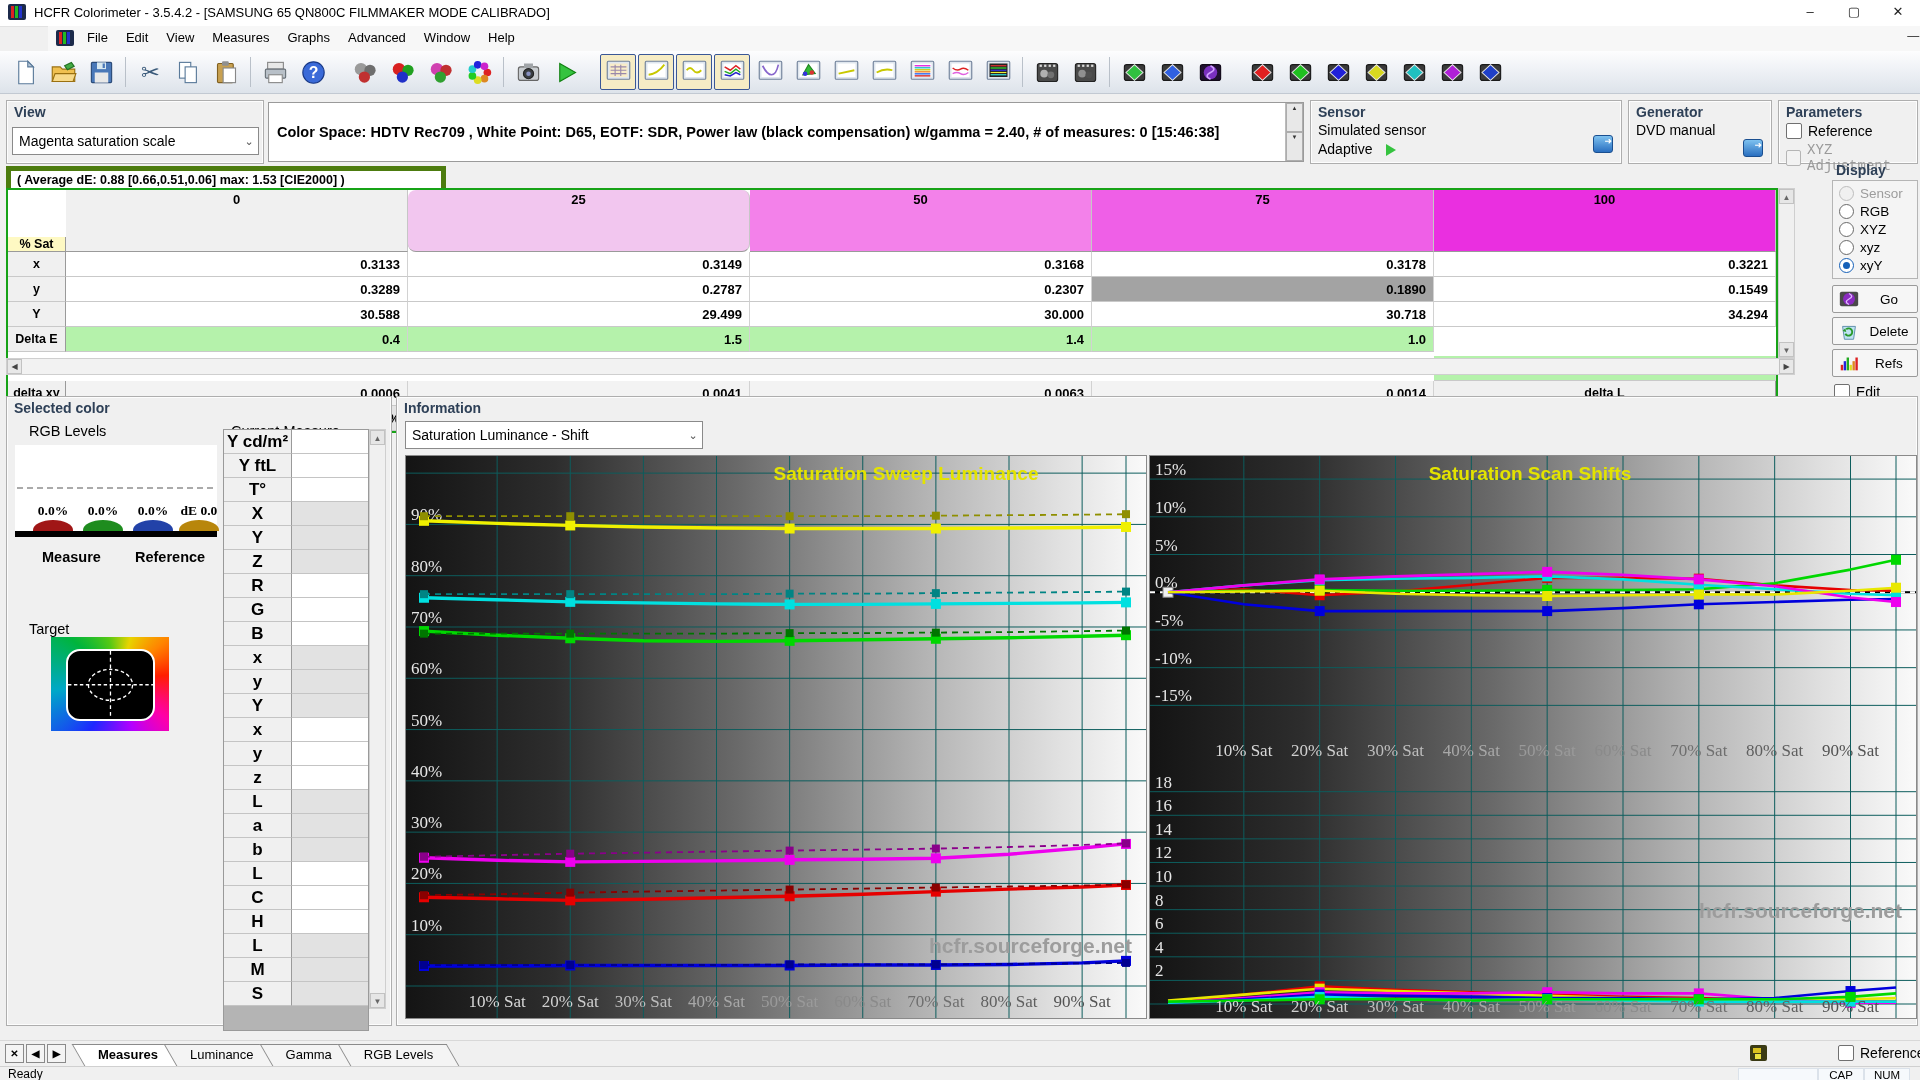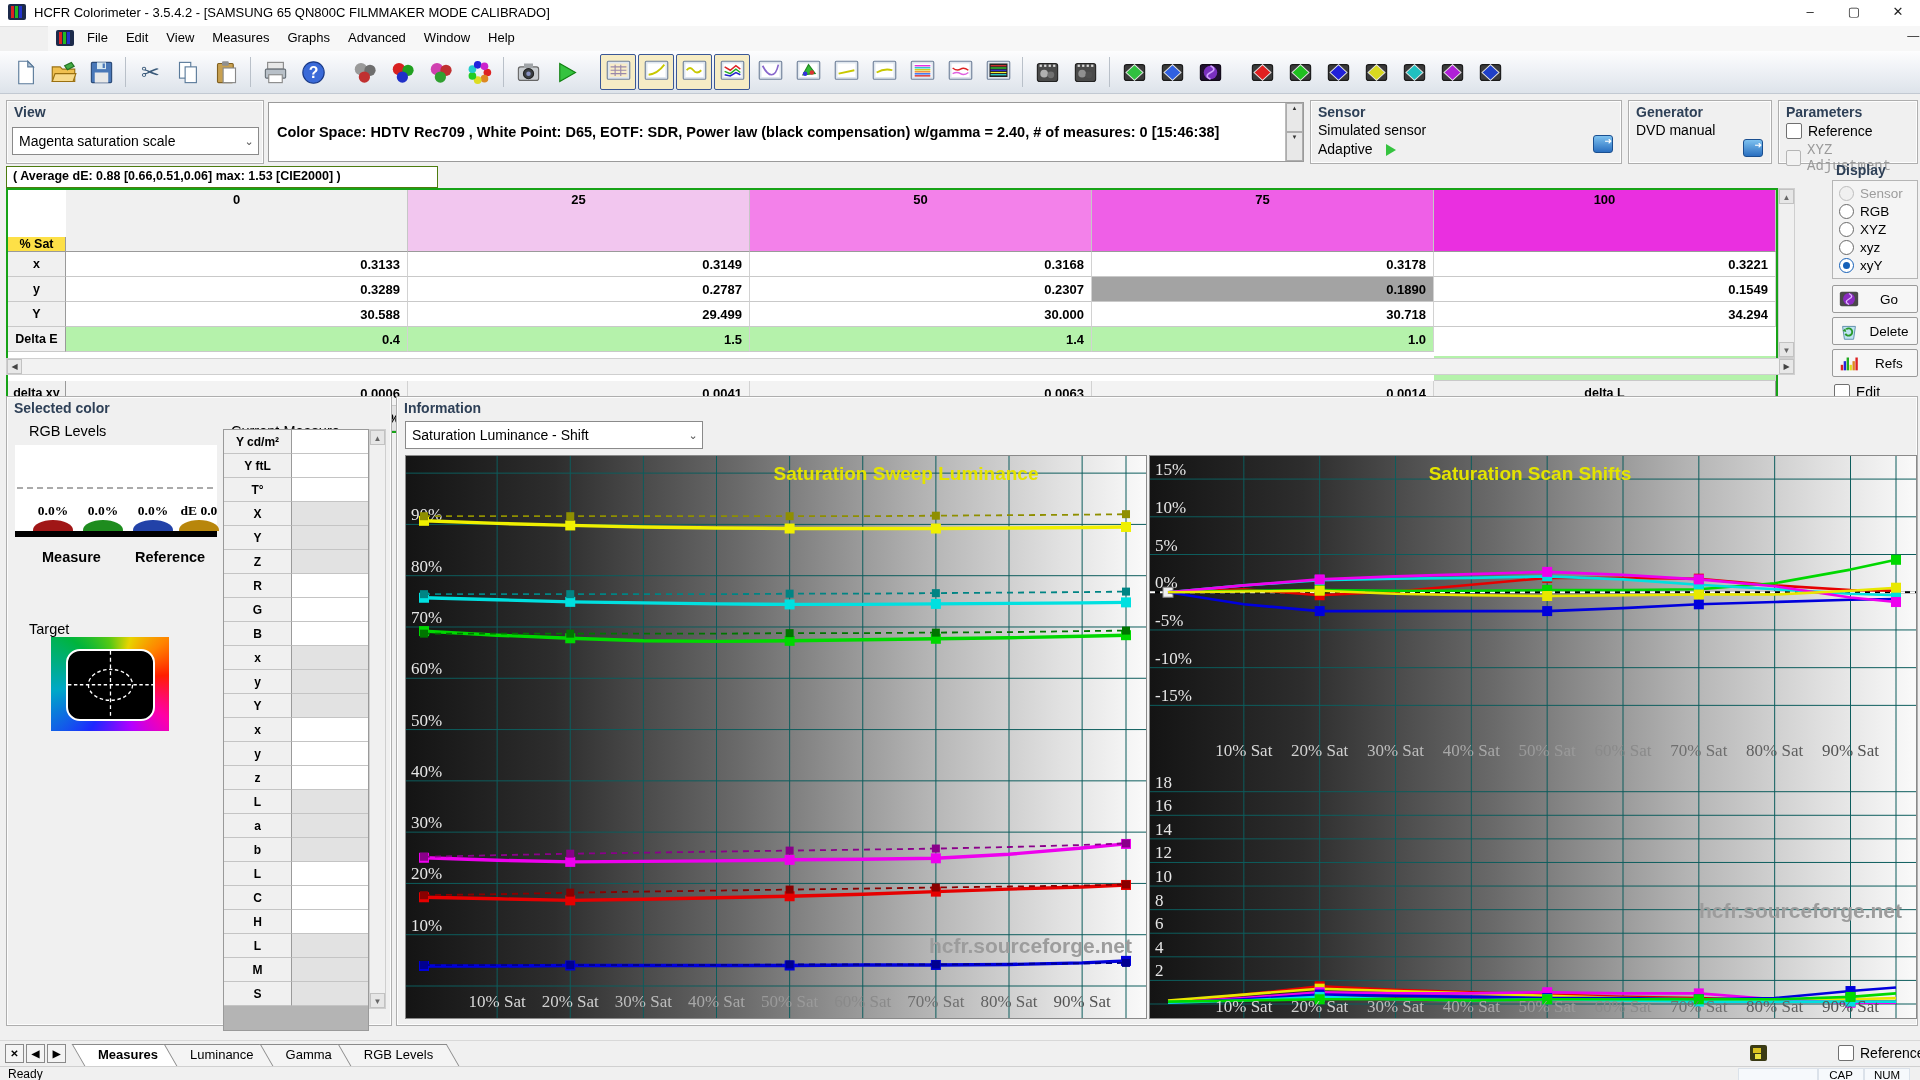--- a/index.html
+++ b/index.html
@@ -42,21 +42,21 @@
   .spin{width:17px;height:100%;display:flex;flex-direction:column;border-left:1px solid #bbb;}
   .spin div{flex:1;border:1px solid #adadad;background:#e8e8e8;font-size:6px;line-height:9px;text-align:center;color:#333;}
   .play-tri{display:inline-block;width:0;height:0;border-left:10px solid #35c33f;border-top:6px solid transparent;border-bottom:6px solid transparent;margin-left:14px;vertical-align:middle;}
   .miniicon{position:absolute;width:18px;height:16px;background:linear-gradient(#7ec2f0,#2a6fc0);border-radius:3px;border:1px solid #1a4f90;}
   .miniicon::after{content:"➜";position:absolute;right:0px;top:0px;font-size:9px;color:#fff;}
   .chk{display:flex;align-items:center;gap:6px;font-size:14px;}
   .chk .box{width:14px;height:14px;background:#fff;border:1px solid #707070;border-radius:2px;}
   .chk.disabled{color:#9a9a9a;font-family:Liberation Mono, monospace;}
   .chk.disabled .box{border-color:#b5b5b5;background:#f2f2f2;}
   
-  #avgcap{background:#fff;border:1px solid #4d7c0f;font-size:12.5px;font-weight:bold;padding:2px 6px;white-space:nowrap;}
+  #avgcap{background:#fff;border:5px solid #4d7c0f;font-size:12.5px;font-weight:bold;padding:2px 6px;white-space:nowrap;}
   #mtable{border:2px solid #17a317;display:grid;grid-template-columns:58px repeat(5,1fr);background:#fff;}
   #mtable .hc{border-right:1px solid #c6c6c6;border-bottom:1px solid #9a9a9a;font-weight:bold;text-align:center;padding:2px 0;font-size:13px;}
   #mtable .rl{background:#f0f0f0;border-right:1px solid #9a9a9a;border-bottom:1px solid #c9c9c9;font-weight:bold;text-align:center;font-size:12.5px;display:flex;align-items:center;justify-content:center;}
   #mtable .vc{border-right:1px solid #d2d2d2;border-bottom:1px solid #c9c9c9;text-align:right;padding:0 7px;font-size:13px;font-weight:600;display:flex;align-items:center;justify-content:flex-end;}
   .sbar{background:#f2f2f2;border:1px solid #cfcfcf;display:flex;align-items:center;}
   .sbar .arr{width:15px;height:100%;background:#e8e8e8;border:1px solid #c2c2c2;font-size:8px;line-height:13px;text-align:center;color:#444;box-sizing:border-box;}
   .sbar .track{flex:1;}
   
   #radios{display:flex;flex-direction:column;gap:3px;padding:5px 6px;border:1px solid #b5b5b5;background:#f4f4f4;}
   .radio{display:flex;align-items:center;gap:6px;font-size:13.5px;}
@@ -71,21 +71,21 @@
   
   #rgbchart{background:#fff;}
   .dashline{border-top:2px dashed #aaa;}
   .mound{position:absolute;bottom:6px;width:40px;height:11px;border-radius:55% 55% 0 0/100% 100% 0 0;}
   .moundlab{position:absolute;bottom:18px;width:52px;text-align:center;font-family:"Liberation Serif",serif;font-weight:bold;font-size:13.5px;}
   #baseline{position:absolute;left:0;bottom:0;width:100%;height:6px;background:#000;}
   .axislab{font-weight:bold;font-size:14.5px;}
   #gamut{background:conic-gradient(from 15deg at 58% 45%,#e8d400,#ff8400 35deg,#ff1e00 70deg,#ff00a8 115deg,#b400ff 150deg,#1e28ff 195deg,#00a8c8 245deg,#00b43c 295deg,#55c814 330deg,#e8d400 360deg);}
   #gamutblack{position:absolute;left:13%;top:13%;width:72%;height:72%;background:#000;border:2px solid #fff;border-radius:14px;}
   #cm{display:grid;grid-template-columns:68px 1fr;border:1px solid #9a9a9a;background:#fff;}
-  #cm .ml{background:#f0f0f0;border-right:1px solid #9a9a9a;border-bottom:1px solid #c4c4c4;font-weight:bold;font-size:12px;text-align:center;display:flex;align-items:center;justify-content:center;}
+  #cm .ml{background:#f0f0f0;border-right:1px solid #9a9a9a;border-bottom:1px solid #c4c4c4;font-weight:bold;font-size:17px;text-align:center;display:flex;align-items:center;justify-content:center;}
   #cm .mv{border-bottom:1px solid #c4c4c4;}
   #cmfoot{background:#b4b4b4;}
   .vsb{background:#f0f0f0;border:1px solid #cfcfcf;position:relative;}
   .vsb .arr{position:absolute;left:0;width:100%;height:15px;font-size:8px;text-align:center;line-height:15px;color:#666;background:#e6e6e6;border:1px solid #c2c2c2;box-sizing:border-box;}
   
   .chartbox{border:1px solid #8a8a8a;background:#111;}
   .chartbox svg{display:block;}
   
   #tabbar{left:0;top:1040px;width:1920px;height:26px;background:#f0f0f0;border-top:1px solid #d8d8d8;}
   .navbtn{width:19px;height:19px;background:#f4f4f4;border:1px solid #8a8a8a;font-size:10px;text-align:center;line-height:17px;font-weight:bold;margin-top:3px;box-sizing:border-box;}
@@ -461,23 +461,23 @@
         </div>
         <div class="chk disabled">
           <span class="box"></span>
           <span>XYZ Adjustment</span>
         </div>
       </div>
   </div>
 
   <div class="abs" id="avgcap" style="left:6px;top:166px;width:418px;height:16px;">( Average dE: 0.88 [0.66,0.51,0.06] max: 1.53 [CIE2000] )</div>
   <div class="abs" id="mtable" style="left:6px;top:188px;width:1768px;">
-      <div class="rl" style="background: #fde047; border-bottom: 1px solid rgb(154, 154, 154); margin-top: 47px;">% Sat</div>
+      <div class="rl" style="background: #fef9c3; border-bottom: 1px solid rgb(154, 154, 154); margin-top: 47px;">% Sat</div>
       <div class="hc" style="background: rgb(240, 240, 240);">0</div>
-      <div class="hc" style="background: rgb(242, 198, 239);">25</div>
+      <div class="hc" style="background: rgb(242, 198, 239); border-radius: 8px;">25</div>
       <div class="hc" style="background: rgb(243, 129, 234);">50</div>
       <div class="hc" style="background: rgb(239, 95, 231);">75</div>
       <div class="hc" style="background: rgb(234, 47, 224);">100</div>
       <div class="rl" style="height: 24px;">x</div>
       <div class="vc" style="background: rgb(255, 255, 255); height: 24px;">0.3133</div>
       <div class="vc" style="background: rgb(255, 255, 255); height: 24px;">0.3149</div>
       <div class="vc" style="background: rgb(255, 255, 255); height: 24px;">0.3168</div>
       <div class="vc" style="background: rgb(255, 255, 255); height: 24px;">0.3178</div>
       <div class="vc" style="background: rgb(255, 255, 255); height: 24px;">0.3221</div>
       <div class="rl" style="height: 24px;">y</div>

